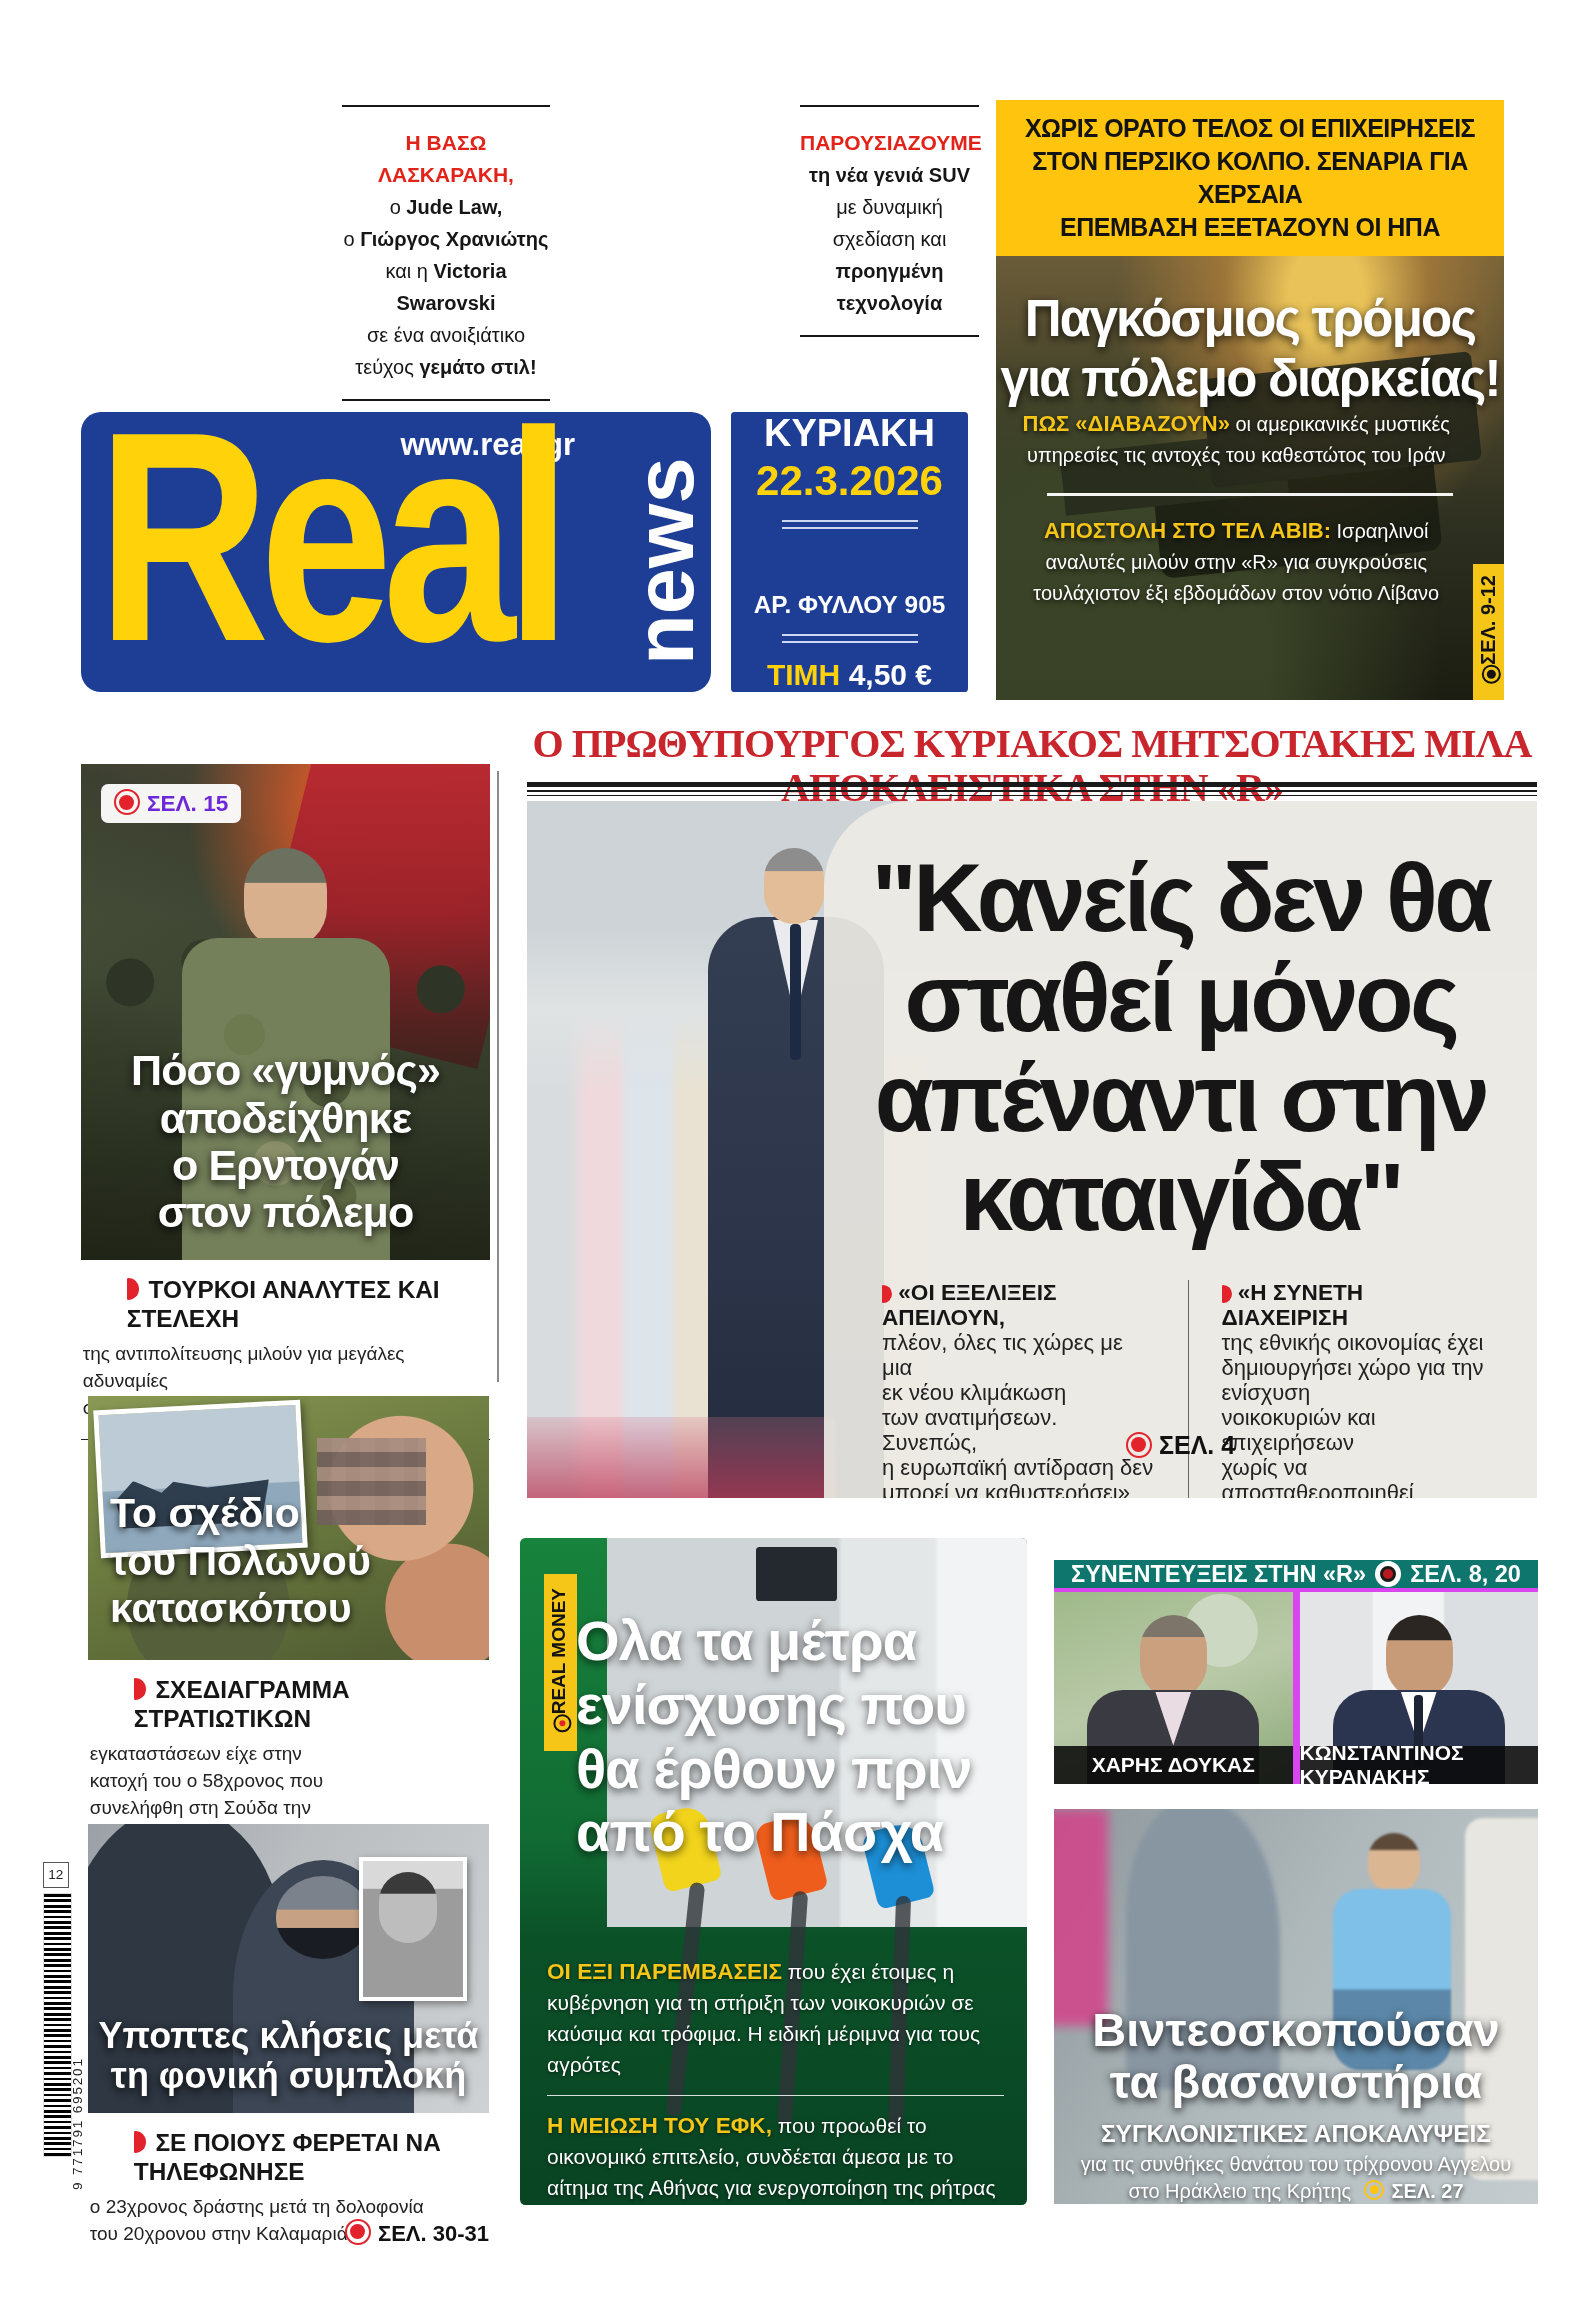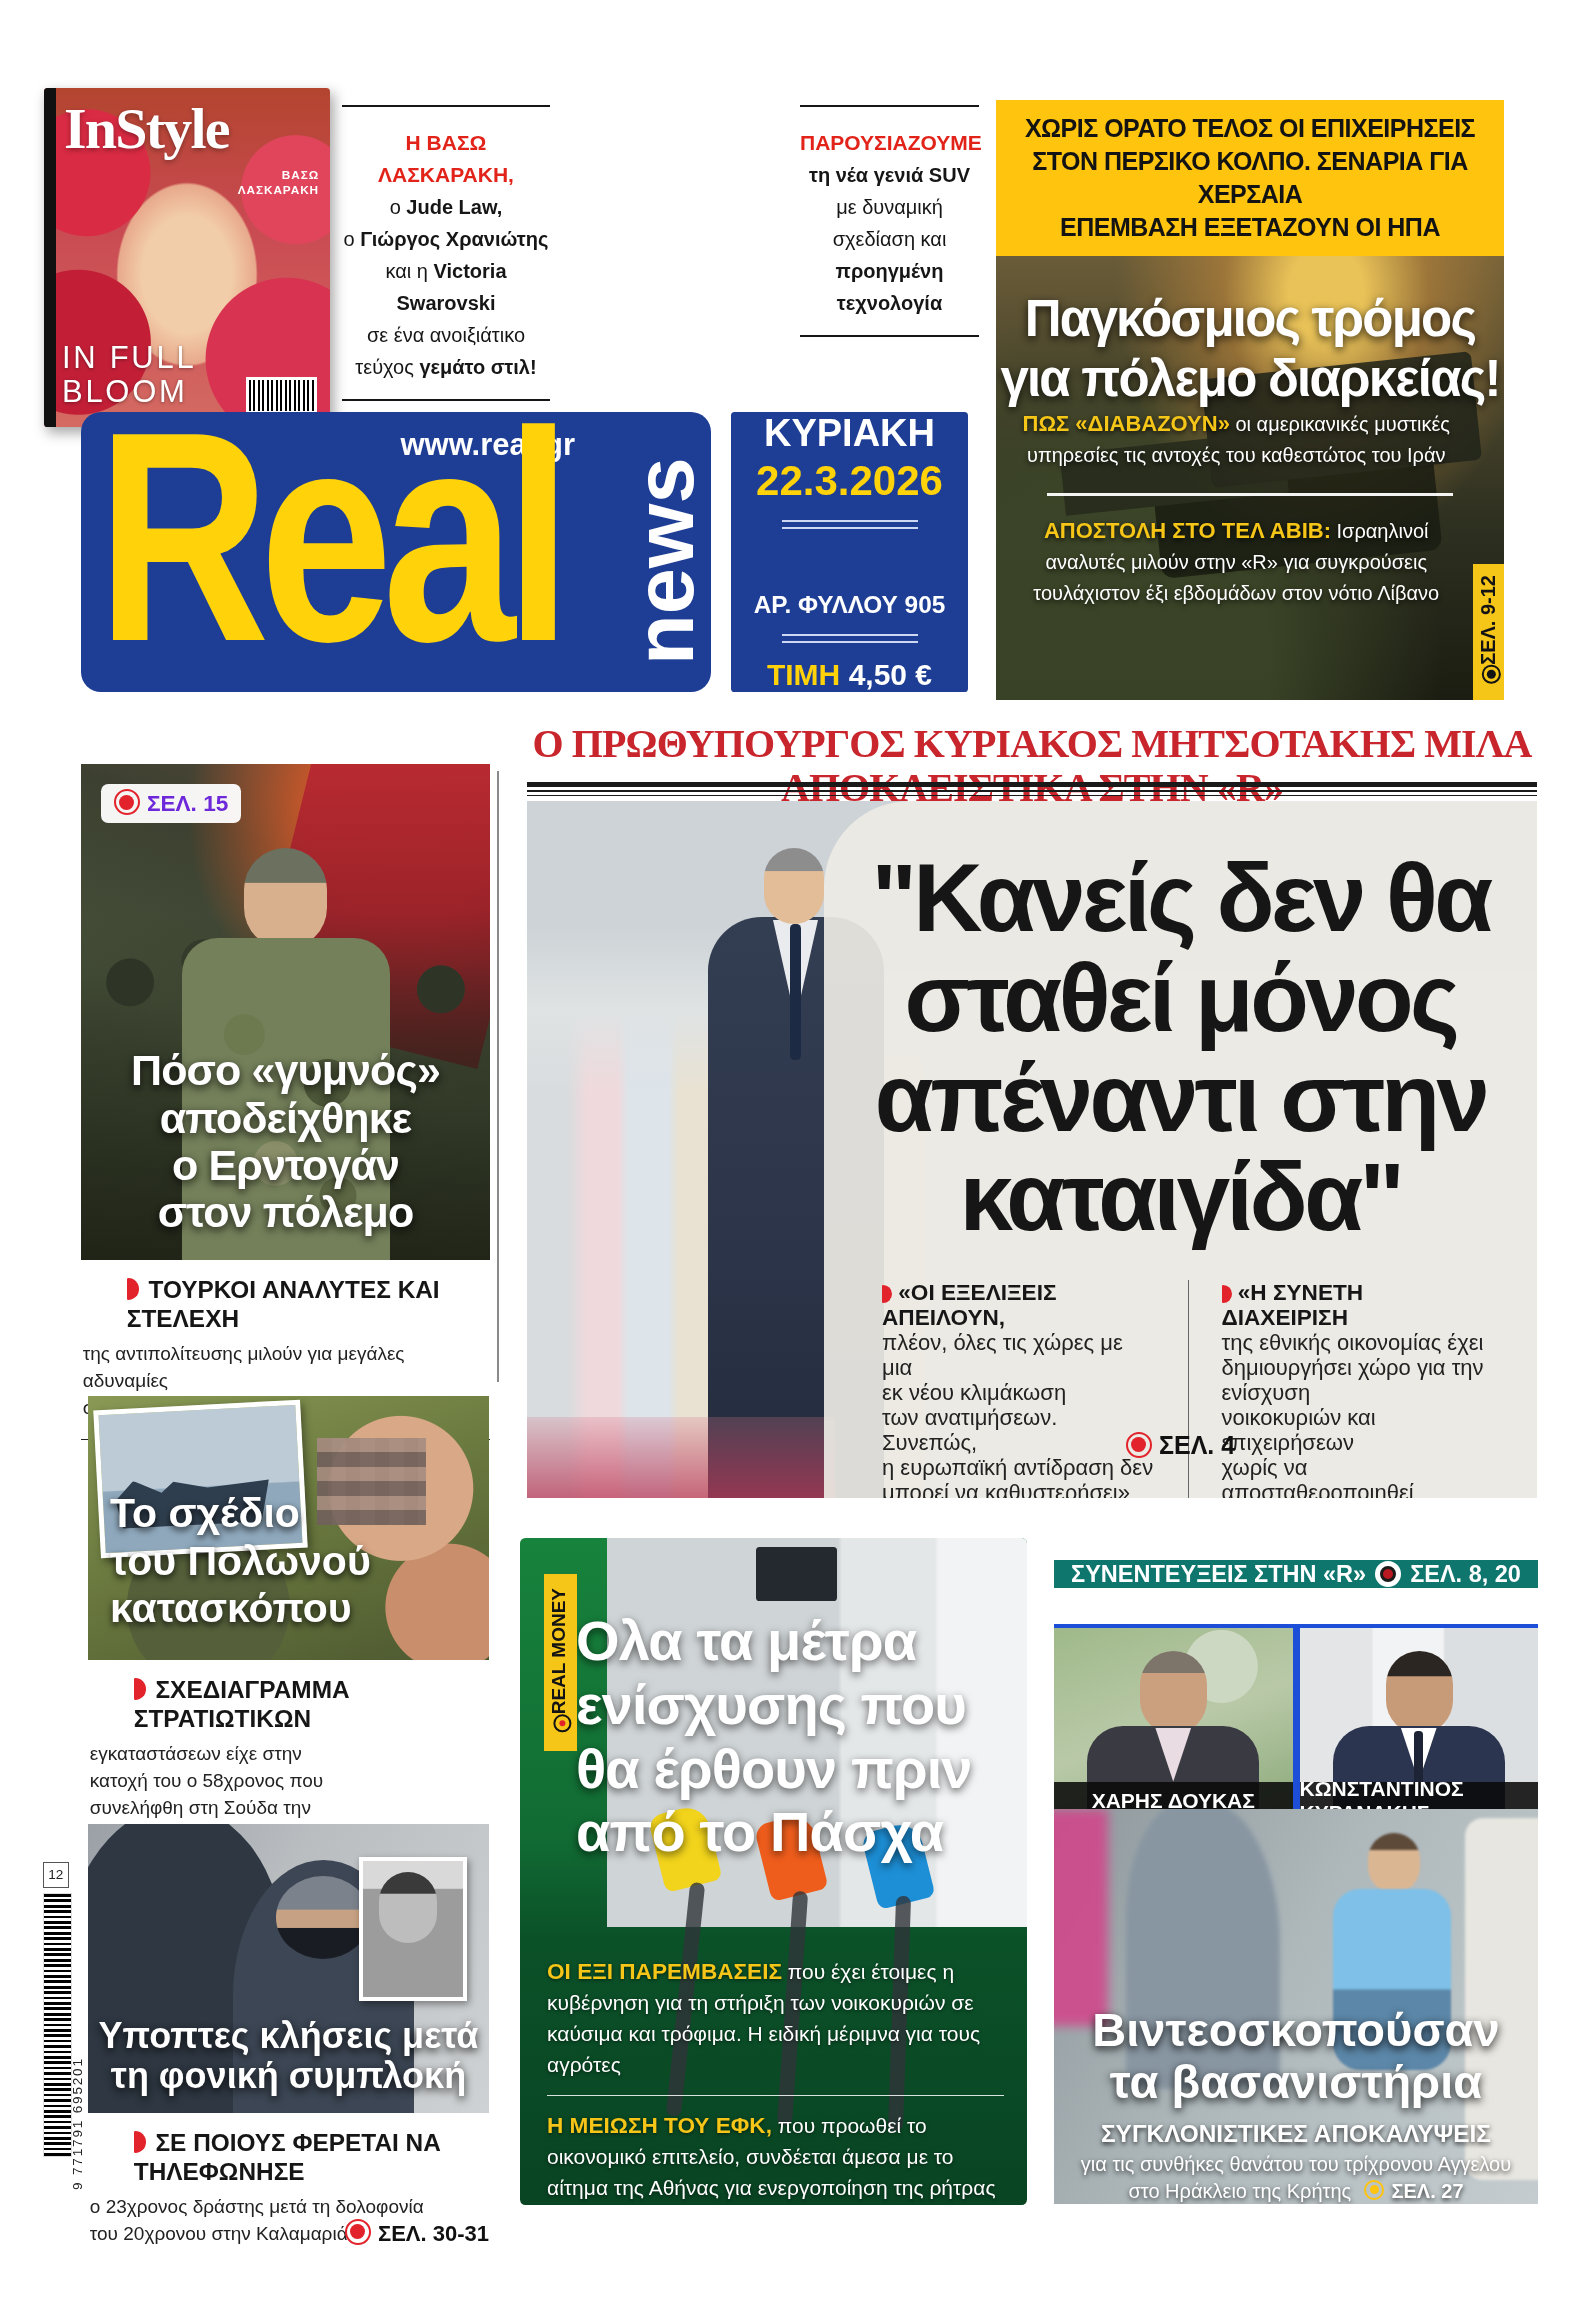--- a/index.html
+++ b/index.html
@@ -229,21 +229,21 @@
   .money .items{position:absolute;left:27px;right:23.5px;top:418px;z-index:2;}
   .money .item{font-size:21px;line-height:31px;color:#fff;text-shadow:0 0.9px 3.6px rgba(0,0,0,.6);}
   .money .item b{color:#f5c518;font-size:22.6px;}
   .money .item + .item{border-top:1.8px solid rgba(255,255,255,.85);margin-top:14.5px;padding-top:14.5px;}
 
   
   .interviews{left:1054px;top:1560px;width:484px;}
   .interviews .bar{height:28px;background:#0f766e;display:flex;align-items:center;justify-content:center;
     gap:9px;color:#fff;font-weight:700;font-size:23.5px;}
   .interviews .bar .ticon{margin:0;}
-  .ports{display:flex;gap:7px;background:#1d4ed8;padding-top:3.6px;margin-top:36px;}
+  .ports{display:flex;gap:7px;background:#d946ef;padding-top:3.6px;}
   .port{position:relative;flex:1;height:192px;overflow:hidden;}
   .port .namebar{position:absolute;left:0;right:0;bottom:0;height:38px;background:rgba(10,10,10,.88);
     color:#fff;font-weight:700;font-size:21px;display:flex;align-items:center;justify-content:center;}
   .port1{background:radial-gradient(circle at 70% 20%,#cdd8c2 0 36px,transparent 37px),
       linear-gradient(160deg,#9fb98a 0%,#b9c9a8 50%,#8aa878 100%);}
   .port2{background:linear-gradient(90deg,#e3e5e6 0 30%,#f2f3f4 31% 60%,#dcdfe1 61% 100%);}
   .port .head{position:absolute;left:50%;top:23.5px;width:67px;height:83px;margin-left:-33px;border-radius:34px;}
   .port1 .head{background:linear-gradient(180deg,#7d746a 0 26%,#caa07e 27%);}
   .port2 .head{background:linear-gradient(180deg,#2c2622 0 30%,#c89b78 31%);}
   .port .torso{position:absolute;left:50%;top:98px;width:172px;height:94px;margin-left:-86px;
@@ -303,29 +303,20 @@
   .barcode .bars{width:27px;height:262px;background:#fff;border:0.9px solid #ddd;
     background-image:repeating-linear-gradient(180deg,#000 0 2.7px,#fff 2.7px 5.4px);}
   .barcode .digits{position:absolute;left:27px;top:29px;height:299px;writing-mode:vertical-rl;
     transform:rotate(180deg);font-size:13.6px;color:#222;letter-spacing:1.8px;}
 </style>
 </head>
 <body>
 
 <div class="page">
 
-  <div class="abs instyle cover">
-    <div class="spine"></div>
-    <div class="mag-logo">InStyle</div>
-    <div class="mag-name pre">ΒΑΣΩ
-ΛΑΣΚΑΡΑΚΗ</div>
-    <div class="bloom pre">IN FULL
-BLOOM</div>
-    <div class="mini-barcode"></div>
-  </div>
 
   <div class="abs promo-col p1">
     <div class="line red"><span>Η ΒΑΣΩ ΛΑΣΚΑΡΑΚΗ,</span></div>
     <div class="line"><span>ο </span><b>Jude Law,</b></div>
     <div class="line"><span>ο </span><b>Γιώργος Χρανιώτης</b></div>
     <div class="line"><span>και η </span><b>Victoria Swarovski</b></div>
     <div class="line"><span>σε ένα ανοιξιάτικο</span></div>
     <div class="line"><span>τεύχος </span><b>γεμάτο στιλ!</b></div>
   </div>
 

